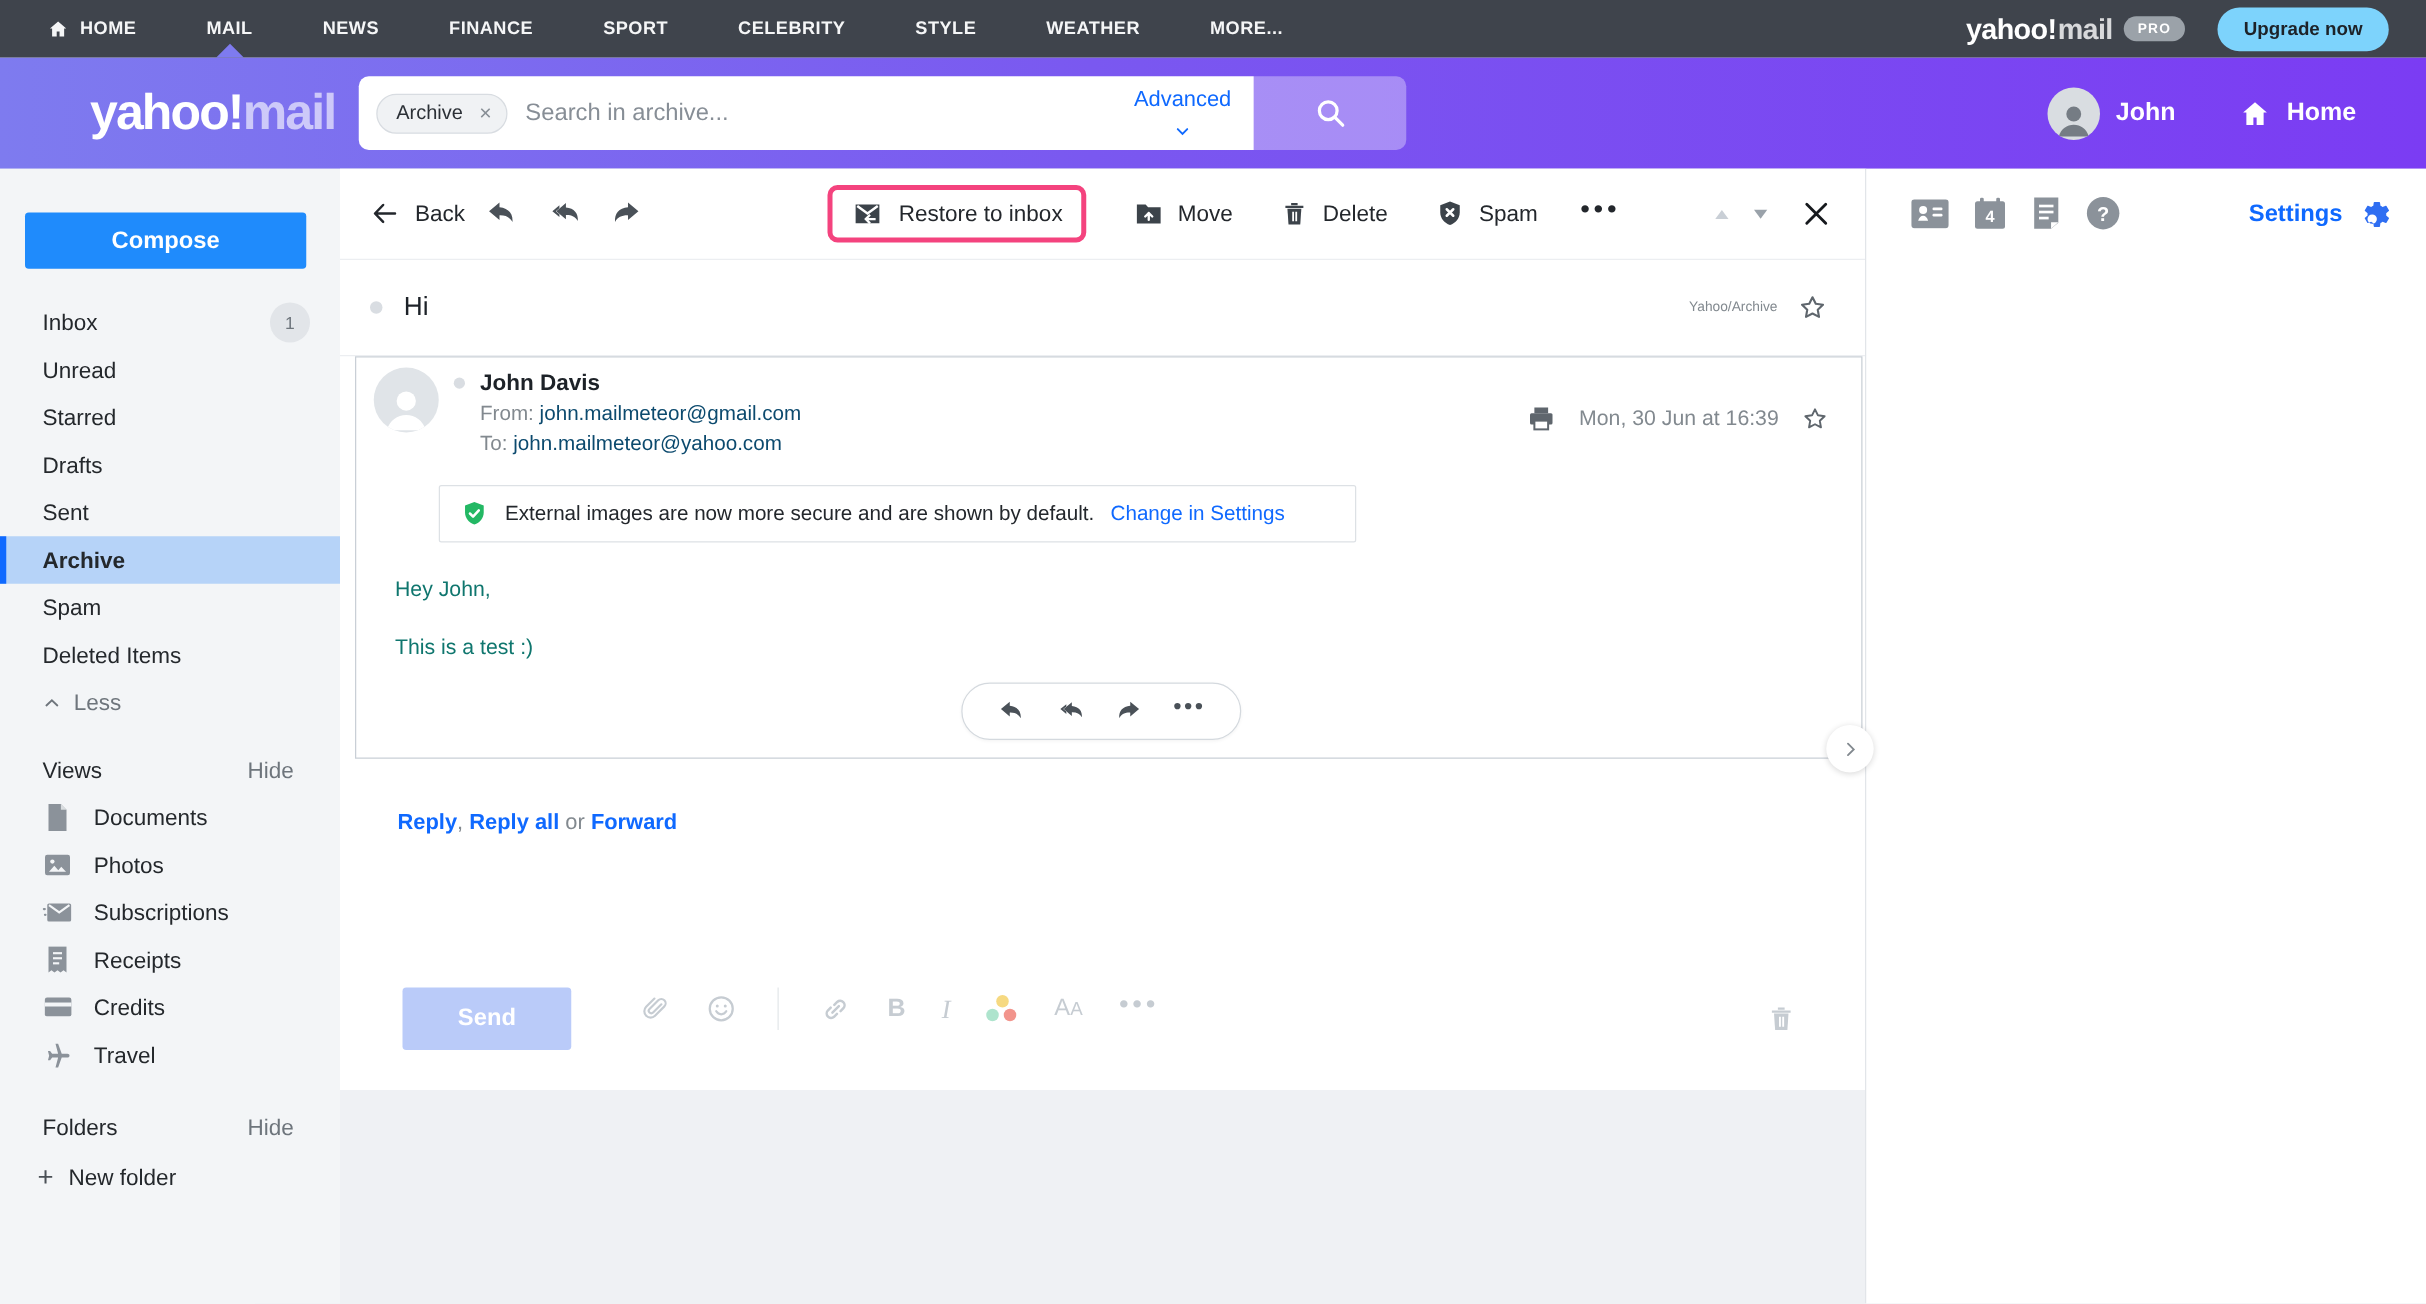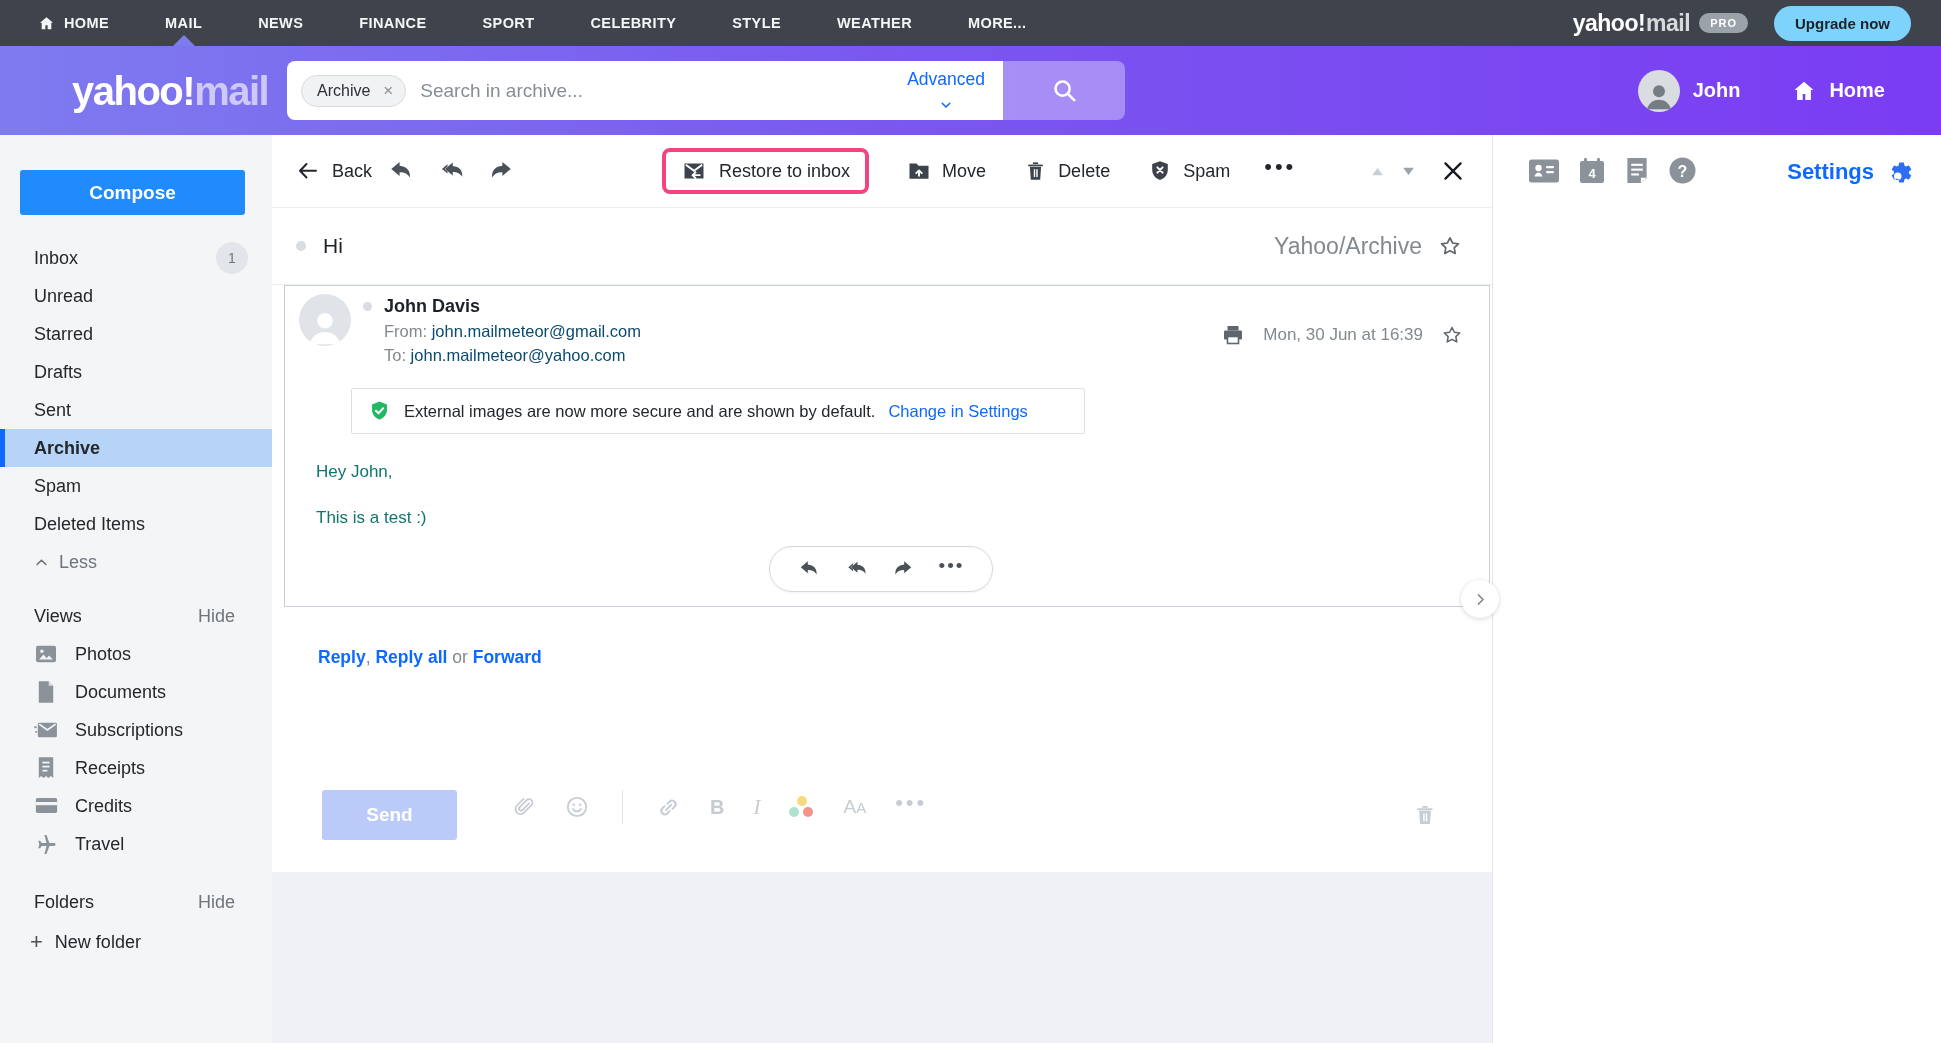--- a/index.html
+++ b/index.html
@@ -71,21 +71,21 @@
   .tb-action .aic { color:#3c434a; }
   .tb-dots { margin-left:34px; color:#23272c; font-size:22px; letter-spacing:3px; cursor:pointer; line-height:0; padding-bottom:8px; }
   .tb-spacer { flex:1; }
   .sort-up { color:#c9cfd6; cursor:pointer; }
   .sort-down { color:#9aa2aa; margin-left:16px; cursor:pointer; }
   .tb-close { color:#16191d; margin-left:24px; cursor:pointer; }
 
   .subject-row { height:77px; display:flex; align-items:center; padding:0 30px 0 24px; border-bottom:1px solid #eceef1; background:#fff; }
   .subj-dot { width:10px; height:10px; border-radius:50%; background:#d9dde2; margin-right:17px; }
   .subject { font-size:21px; font-weight:500; color:#1d2228; flex:1; }
-  .folder-tag { color:#82898f; font-size:23px; margin-right:16px; }
+  .folder-tag { color:#82898f; font-size:11px; margin-right:16px; }
   .star-btn { color:#5f666d; cursor:pointer; }
 
   .email-card { margin:0 2px 0 12px; background:#fff; border:1px solid #c9cfd6; position:relative; height:322px; padding:8px 26px 0 14px; }
   .eh-row { display:flex; }
   .eh-avatar { width:52px; height:52px; border-radius:50%; background:#e0e4e8; color:#fff; display:flex; align-items:flex-end; justify-content:center; overflow:hidden; flex-shrink:0; }
   .eh-main { margin-left:12px; flex:1; min-width:0; }
   .eh-name-row { display:flex; align-items:center; gap:12px; margin-top:2px; }
   .eh-dot { width:9px; height:9px; border-radius:50%; background:#d9dde2; }
   .eh-name { font-size:18px; font-weight:700; color:#1d2228; }
   .eh-line { margin-left:21px; margin-top:5px; font-size:16.5px; }
@@ -122,21 +122,21 @@
   .ci-aa { font-size:19px; display:flex; align-items:baseline; }
   .ci-aa .a2 { font-size:15px; }
   .ci-dots { font-size:22px; letter-spacing:3px; line-height:0; padding-bottom:8px; }
   .comp-trash { position:absolute; right:55px; top:50%; transform:translateY(-50%); color:#c6ccd2; cursor:pointer; }
 
   
   .right-panel { width:449px; flex-shrink:0; background:#fff; border-left:1px solid #e2e5e9; padding:22px 27px 0 36px; display:flex; align-items:flex-start; }
   .rp-icons { display:flex; align-items:center; gap:20px; color:#8b929a; }
   .rp-ic { cursor:pointer; }
   .rp-spacer { flex:1; }
-  .rp-settings { display:flex; align-items:center; gap:15px; color:#0f69ff; font-size:22px; font-weight:700; cursor:pointer; margin-top:2px; }
+  .rp-settings { display:flex; align-items:center; gap:15px; color:#0f69ff; font-size:19px; font-weight:700; cursor:pointer; margin-top:2px; }
   .gear-ic { color:#2f6ef2; }
 </style>
 </head>
 <body>
 
 <div class="stage">
 
   <header class="topbar">
     <div class="nav-left">
       <a class="nav-item">
@@ -272,36 +272,36 @@
           <span>Less</span>
         </div>
       </nav>
 
       <div class="section-head first">
         <span class="sec-title">Views</span>
         <span class="hide-link">Hide</span>
       </div>
       <div class="view-item">
         <span class="vicon">
+            <svg width="18" height="22" viewBox="0 0 20 24" fill="currentColor">
+              <path d="M2 0h11l5 5v19H2z"></path>
+              <path d="M13 0v5h5z" fill="#f3f5f7" opacity=".75"></path>
+            </svg>
+          </span>
+        <span>Documents</span>
+      </div>
+      <div class="view-item">
+        <span class="vicon">
             <svg width="22" height="20" viewBox="0 0 24 22" fill="currentColor">
               <rect x="1" y="2" width="22" height="18" rx="2"></rect>
               <circle cx="7.5" cy="8" r="1.9" fill="#f3f5f7"></circle>
               <path d="M4.5 17l4.7-5.4 3.5 4 2.6-3 4.2 4.4z" fill="#f3f5f7"></path>
             </svg>
           </span>
         <span>Photos</span>
-      </div>
-      <div class="view-item">
-        <span class="vicon">
-            <svg width="18" height="22" viewBox="0 0 20 24" fill="currentColor">
-              <path d="M2 0h11l5 5v19H2z"></path>
-              <path d="M13 0v5h5z" fill="#f3f5f7" opacity=".75"></path>
-            </svg>
-          </span>
-        <span>Documents</span>
       </div>
       <div class="view-item">
         <span class="vicon">
             <svg width="24" height="20" viewBox="0 0 26 22" fill="currentColor">
               <rect x="4" y="3" width="21" height="16" rx="1.5"></rect>
               <path d="M5.5 4.5l9 6.4 9-6.4" stroke="#f3f5f7" stroke-width="1.9" fill="none"></path>
               <rect x="0" y="7" width="2.8" height="2" rx="1"></rect>
               <rect x="1" y="12" width="2.4" height="2" rx="1"></rect>
             </svg>
           </span>

